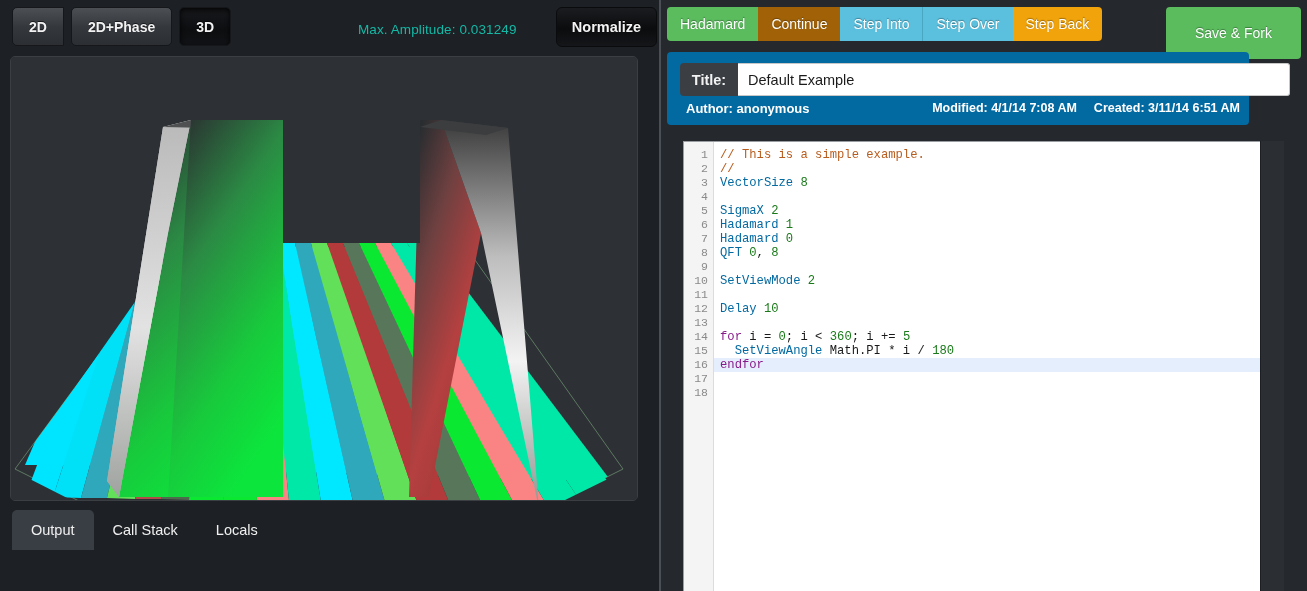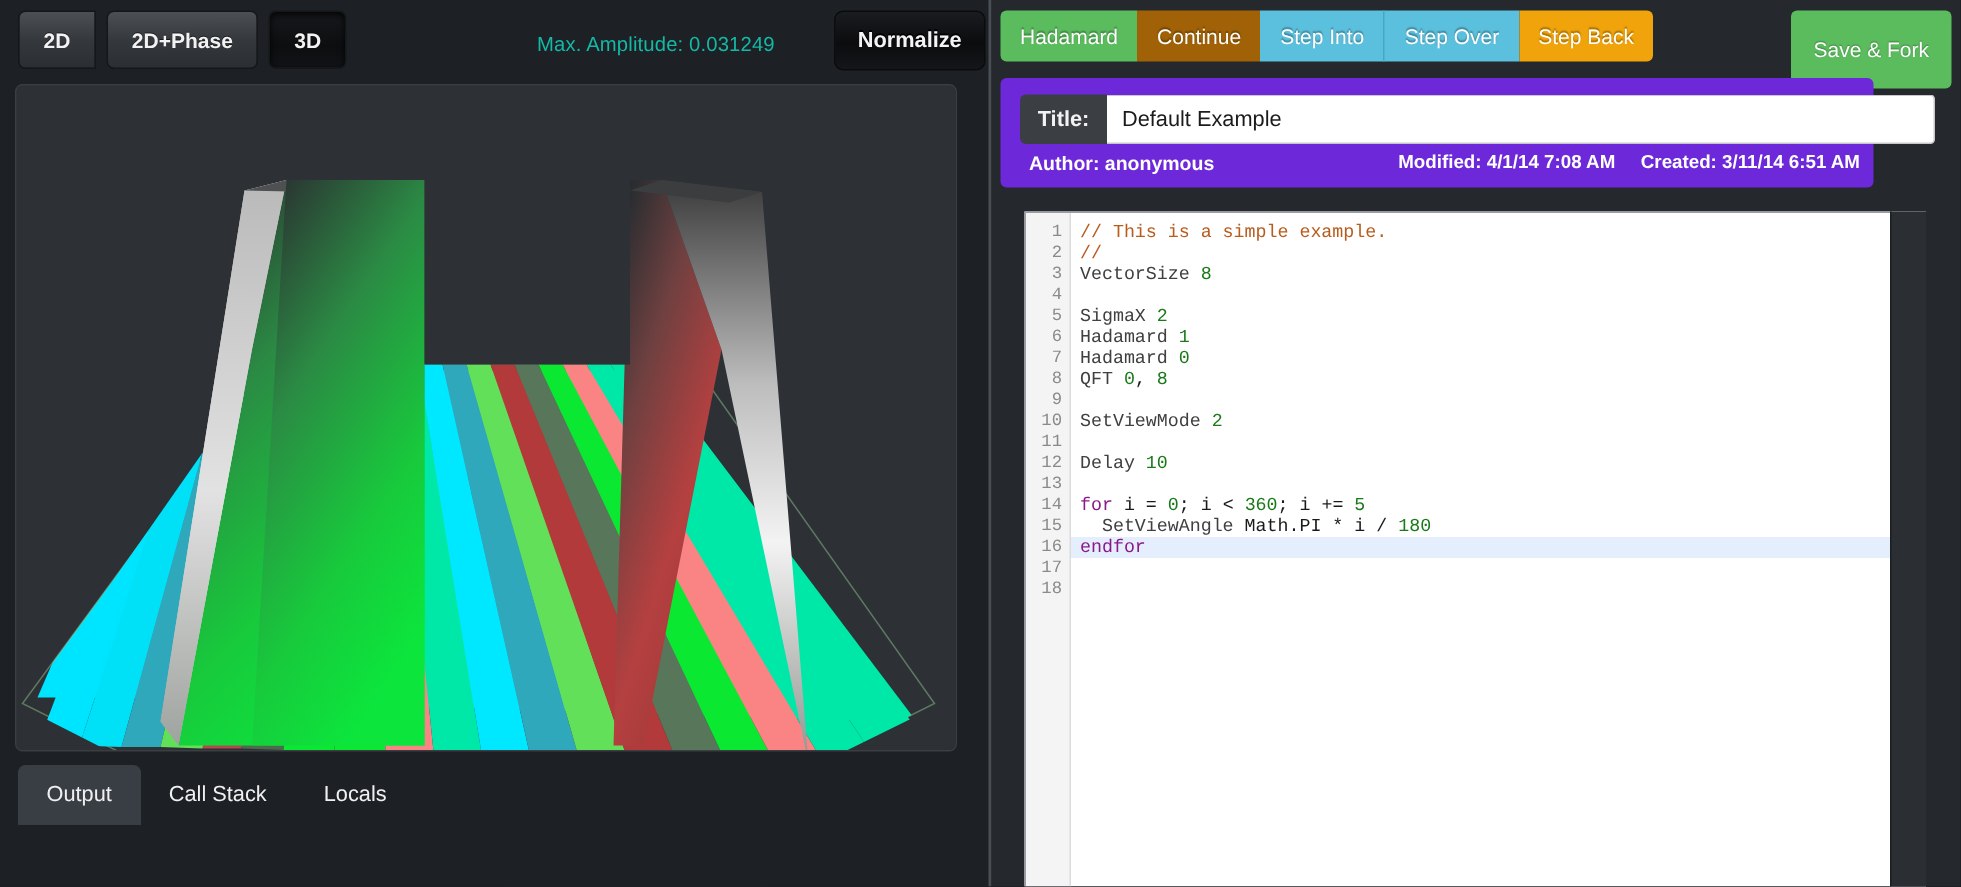--- a/index.html
+++ b/index.html
@@ -127,31 +127,31 @@
     color: #ffffff; font-size: 14px;
     cursor: pointer; white-space: nowrap;
     text-shadow: 0 -1px 1px rgba(0,0,0,.35);
     border: none;
   }
   .dbgbtn:first-child { border-radius: 4px 0 0 4px; }
   .dbgbtn:last-child  { border-radius: 0 4px 4px 0; }
 
   .savefork-btn {
     position: absolute; right: 6px; top: 7px;
-    height: 52px; padding: 0 15px; border-radius: 4px;
+    height: 52px; padding: 0 29px; border-radius: 4px;
     display: flex; align-items: center; justify-content: center;
     color: #fff; font-size: 14px; cursor: pointer;
     text-shadow: 0 -1px 1px rgba(0,0,0,.35);
   }
 
   
   .meta-panel {
     position: absolute; left: 6px; top: 52px;
     width: 582px; height: 73px;
-    background: #6d28d9;
+    background: #0369a1;
     border-radius: 4px;
     padding-left: 21px;
   }
   .title-row { position: absolute; left: 13px; top: 11px; display: flex; }
   .title-label {
     width: 58px; height: 33px; border-radius: 4px 0 0 4px;
     background: #3b3f44; color: #f2f2f2;
     font-size: 14.5px; font-weight: bold;
     display: flex; align-items: center; justify-content: center;
   }
@@ -199,21 +199,21 @@
   .code {
     flex: 1; padding-top: 6px; position: relative; overflow: hidden;
   }
   .code .ln {
     height: 14px; line-height: 14px;
     font-size: 12.2px; white-space: pre;
     padding-left: 6px; color: #222;
   }
   .code .ln.hl { background: #e4eefc; }
   .tok-com  { color: #b85c1e; }
-  .tok-kw   { color: #404040; }
+  .tok-kw   { color: #0369a1; }
   .tok-kw2  { color: #8a1a8a; }
   .tok-num  { color: #1a7a1a; }
   .tok-pln  { color: #1a1a1a; }
 
   .editor-scroll {
     position: absolute; left: 599px; top: 141px;
     width: 24px; height: 450px;
     background: #2b2f34;
     border-left: 1px solid #1b1e22;
     cursor: pointer;

